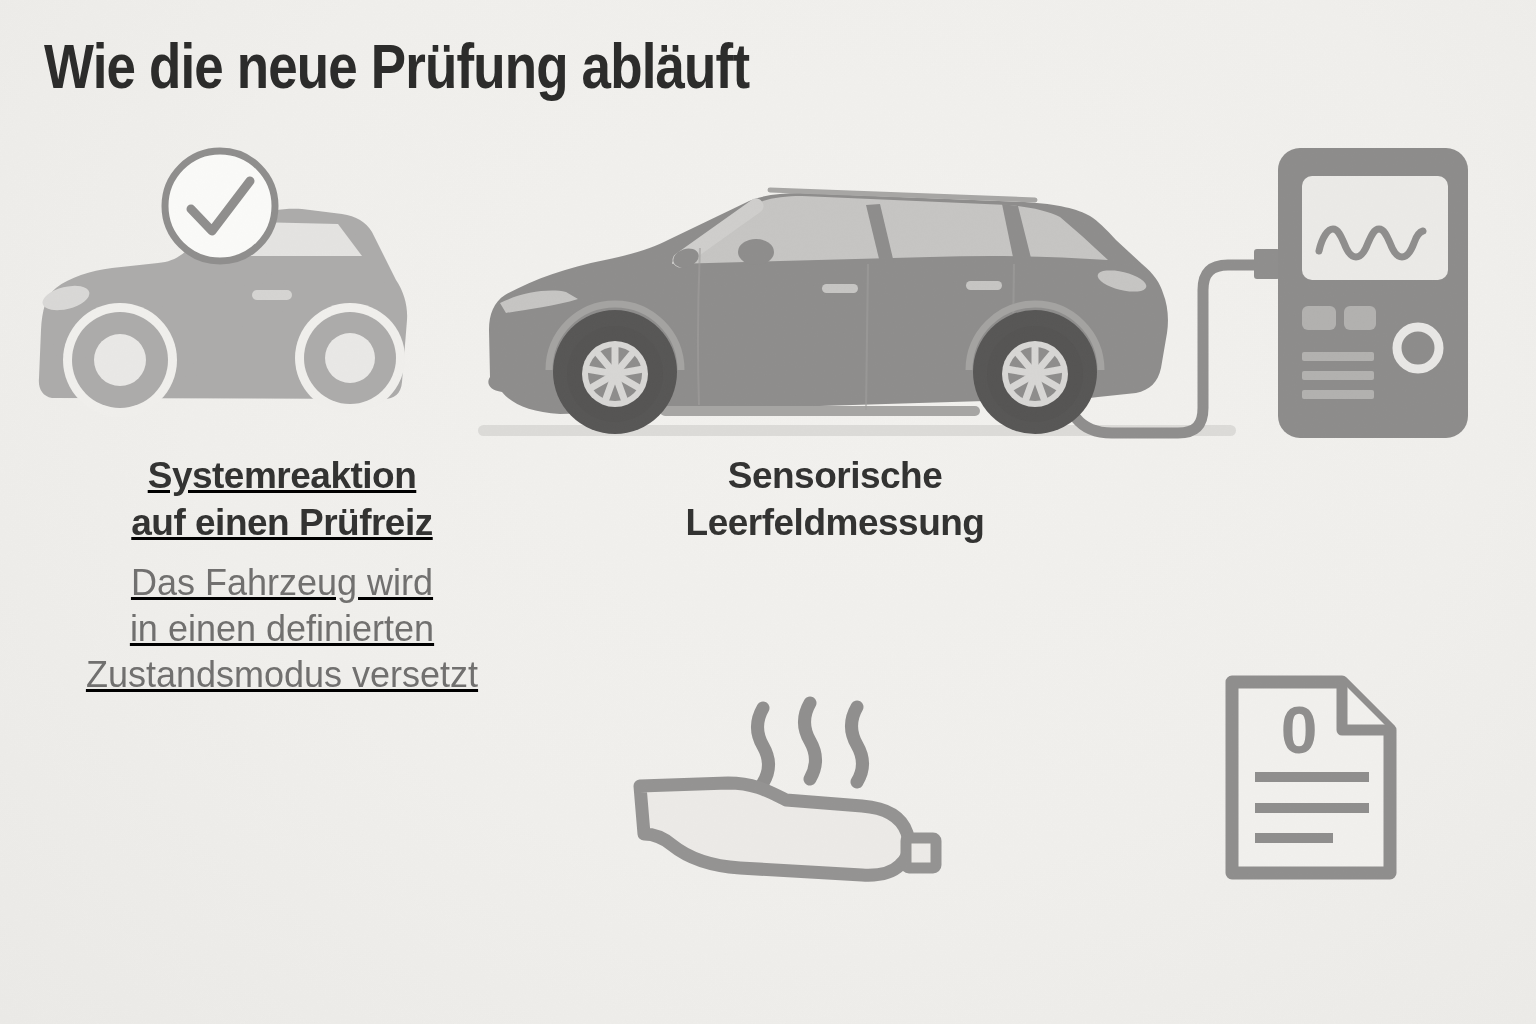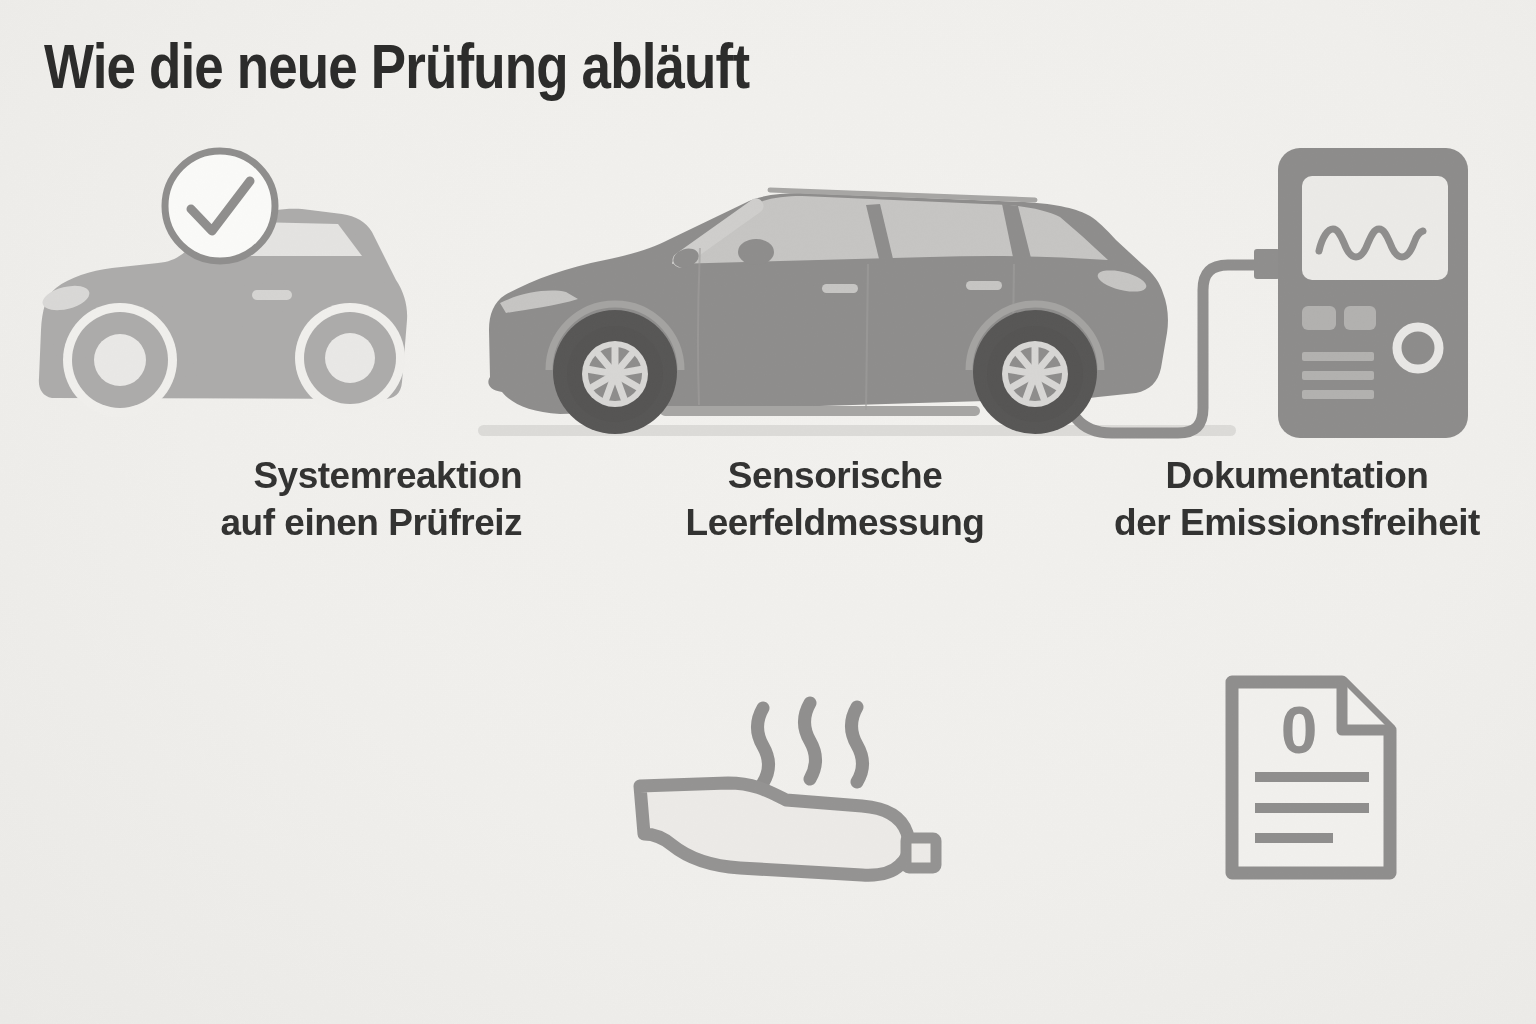--- a/index.html
+++ b/index.html
@@ -16,21 +16,21 @@
   }
   .col{position:absolute;top:452px;}
   .col .heading{
     margin:0;font-size:37px;font-weight:700;line-height:47px;color:#333332;
     letter-spacing:-0.5px;white-space:pre-line;
   }
   .col .body{
     margin:14px 0 0 0;font-size:36px;font-weight:400;line-height:46px;color:#71706f;
     white-space:pre-line;
   }
-  .col1{left:42px;width:480px;text-align:right;}
+  .col1{left:42px;width:480px;text-align:center;text-decoration:underline;}
   .col2{left:595px;width:480px;text-align:center;}
   .col3{left:1057px;width:480px;text-align:center;}
   .zero-glyph{font-family:"Liberation Sans",sans-serif;font-size:66px;font-weight:700;}
 </style>
 </head>
 <body>
 
 <div class="stage">
 
   <svg class="art" width="1536" height="1024" viewBox="0 0 1536 1024">
@@ -161,25 +161,26 @@
     </g>
 
     <rect x="0" y="0" width="1536" height="1024" filter="url(#paper-noise)" opacity="0.5"></rect>
   </svg>
 
   <h1 class="page-title">Wie die neue Prüfung abläuft</h1>
 
   <div class="col col1">
     <h2 class="heading">Systemreaktion
 auf einen Prüfreiz</h2>
+    <p class="body">Das Fahrzeug wird
+in einen definierten
+Zustandsmodus versetzt</p>
   </div>
 
   <div class="col col2">
     <h2 class="heading">Sensorische
 Leerfeldmessung</h2>
   </div>
 
   <div class="col col3">
-    <h2 class="heading">Dokumentation
-der Emissionsfreiheit</h2>
   </div>
 
 </div>
 
 </body></html>

